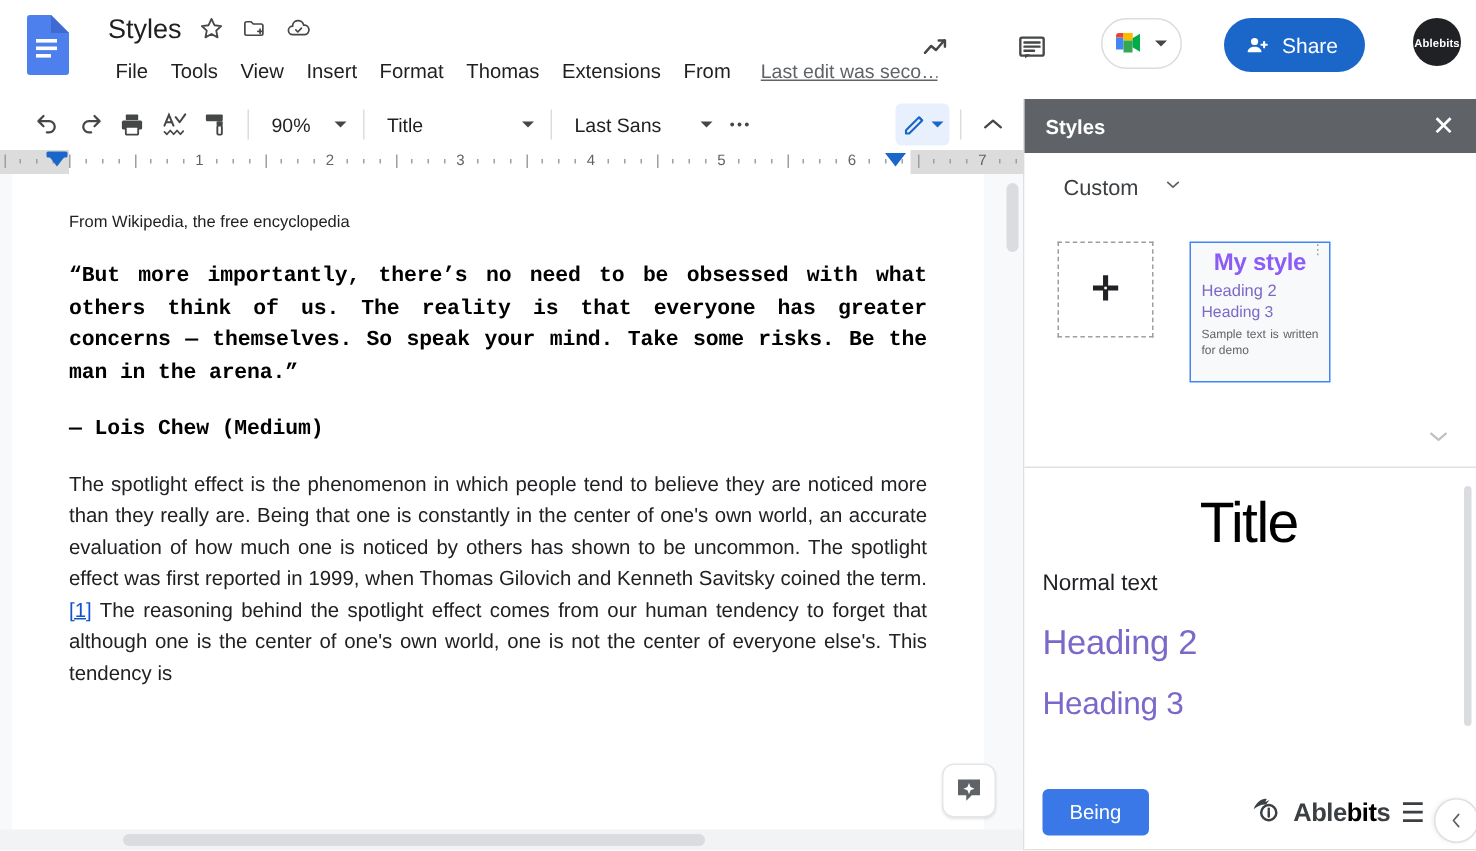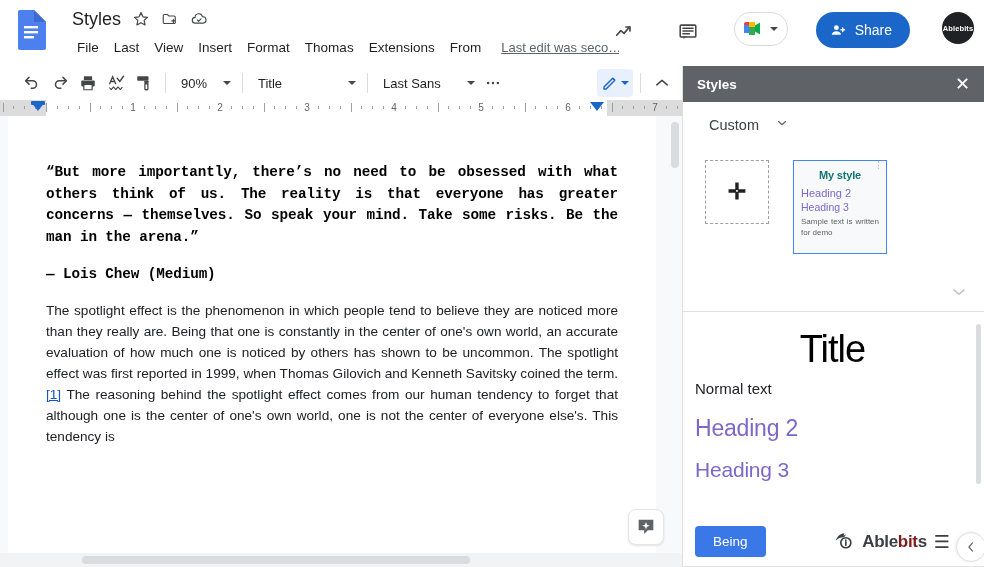--- a/index.html
+++ b/index.html
@@ -74,38 +74,38 @@
   .side-head { height: 36px; background: #5f6368; display: flex; align-items: center; justify-content: space-between; padding: 0 12px 0 14px; flex: 0 0 36px;}
   .side-head-title { color: #fff; font-size: 13.5px; font-weight: 700; }
   .side-close { color: #fff; font-size: 18px; line-height: 1; cursor: pointer; padding: 0 2px; }
   .side-top { padding: 14px 0 0 0; border-bottom: 1px solid #e0e0e0; position: relative; height: 210px; }
   .custom-row { display: flex; align-items: center; gap: 16px; padding-left: 26px; cursor: pointer; }
   .custom-label { font-size: 14.5px; color: #3c4043; }
   .cards { display: flex; gap: 24px; padding: 26px 0 0 22px; }
   .card-add { width: 64px; height: 64px; border: 1.5px dashed #9aa0a6; display: flex; align-items: center; justify-content: center; cursor: pointer; }
   .plus { font-size: 22px; color: #202124; line-height: 1; font-weight:600;}
   .card-style { width: 94px; height: 94px; border: 1.5px solid #4285f4; background: #f8f9fa; padding: 6px 7px 0 7px; position: relative; cursor: pointer; }
-  .cs-title { font-size: 11px; font-weight: 600; color: #0f766e; text-align: center; line-height: 16px; letter-spacing:-.2px;}
+  .cs-title { font-size: 16px; font-weight: 600; color: #8b5cf6; text-align: center; line-height: 16px; letter-spacing:-.2px;}
   .cs-h2 { font-size: 11px; color: #7b68c8; margin-top: 3px; line-height:14px;}
   .cs-h3 { font-size: 10.5px; color: #7b68c8; margin-top: 1px; line-height:13px;}
   .cs-sample { font-size: 8px; color: #5f6368; margin-top: 2px; line-height: 11px; text-align: justify; }
   .card-kebab { position: absolute; right: 3px; top: 3px; color: #9aa0a6; font-size: 9px; letter-spacing:0; line-height:3px; cursor:pointer;}
   .chev-down-panel { position: absolute; right: 16px; bottom: 6px; color: #bdc1c6; cursor:pointer;}
   .preview { flex: 1 1 auto; position: relative; padding: 14px 0 0 12px; overflow: hidden; min-height:0;}
   .pv-title { font-size: 38px; color: #000; text-align: center; line-height: 46px; letter-spacing:-1px; margin-right:14px;}
   .pv-normal { font-size: 15px; color: #202124; margin-top: 8px; }
   .pv-h2 { font-size: 23px; color: #7b68c8; margin-top: 18px; letter-spacing:-.2px;}
   .pv-def { font-family: "Liberation Mono", monospace; font-size: 16px; font-weight: 700; color: #000; margin-top: 16px; }
   .pv-h3 { font-size: 21px; color: #7b68c8; margin-top: 16px; letter-spacing:-.2px;}
   .pv-scroll { position: absolute; right: 3px; top: 12px; width: 5px; height: 160px; background: #dadce0; border-radius: 3px; cursor:pointer;}
   .side-foot { height: 52px; display: flex; align-items: center; justify-content: space-between; padding: 0 6px 0 12px; position: relative; flex: 0 0 52px; border-top:1px solid #fff;}
   .style-btn { background: #3b78e7; color: #fff; font-size: 13.5px; border-radius: 4px; padding: 8px 18px; cursor: pointer; font-weight:500;}
   .ablebits { display: flex; align-items: center; gap: 7px; margin-right: 28px;}
   .ab-name { font-size: 17px; font-weight: 700; color: #3c4043; letter-spacing:-.3px;}
-  .ab-name .b { color: #7f1d1d; }
+  .ab-name .b { color: #000000; }
   .hamburger { color: #3c4043; font-size: 18px; cursor: pointer; }
   .collapse-tab { position: absolute; right: -2px; bottom: 5px; width: 30px; height: 30px; border-radius: 50%; background: #fff; border: 1px solid #e0e0e0; display: flex; align-items: center; justify-content: center; cursor: pointer; box-shadow:-1px 0 3px rgba(0,0,0,.07);}
   .border-line { position:absolute; left:0; right:0; bottom:0; height:1px; background:#e0e0e0;}
 </style>
 </head>
 <body>
 
 <div class="app">
 
   <div class="header">
@@ -136,21 +136,21 @@
       <span class="hdr-ic">
         <svg width="18" height="18" viewBox="0 0 24 24" fill="none" stroke="#444746" stroke-width="1.5">
             <path d="M7 17.5a3.8 3.8 0 0 1-.3-7.6A5 5 0 0 1 16.6 9 3.7 3.7 0 0 1 17.5 17.5z"></path>
             <path d="M9.6 13.3l1.8 1.8 3.2-3.4" stroke-linecap="round" stroke-linejoin="round"></path>
           </svg>
       </span>
     </div>
 
     <div class="menubar">
       <span class="mi">File</span>
-      <span class="mi">Last</span>
+      <span class="mi">Tools</span>
       <span class="mi">View</span>
       <span class="mi">Insert</span>
       <span class="mi">Format</span>
       <span class="mi">Thomas</span>
       <span class="mi">Extensions</span>
       <span class="mi">From</span>
       <span class="lastedit">Last edit was seco…</span>
     </div>
 
     <div class="hdr-right">
@@ -336,20 +336,21 @@
             <div class="rtick" style="left: 665.875px;"></div>
             <div class="rtick" style="left: 676.75px;"></div>
             <div class="rmarker" style="left: 31px;"></div>
             <div class="rbar" style="left: 31px;"></div>
             <div class="rmarker" style="left: 590px;"></div>
           </div>
       </div>
 
       <div class="doc-wrap">
         <div class="page">
+          <div class="wiki">From Wikipedia, the free encyclopedia</div>
           <div class="quote">“But more importantly, there’s no need to be obsessed with what others think of us. The reality is that everyone has greater concerns — themselves. So speak your mind. Take some risks. Be the man in the arena.”</div>
           <div class="qattr">— Lois Chew (Medium)</div>
           <div class="para"><span>The spotlight effect is the phenomenon in which people tend to believe they are noticed more than they really are. Being that one is constantly in the center of one's own world, an accurate evaluation of how much one is noticed by others has shown to be uncommon. The spotlight effect was first reported in 1999, when Thomas Gilovich and Kenneth Savitsky coined the term.</span><a href="#">[1]</a><span> The reasoning behind the spotlight effect comes from our human tendency to forget that although one is the center of one's own world, one is not the center of everyone else's. This tendency is</span></div>
         </div>
         <div class="vscroll"></div>
         <div class="gemini-btn">
           <svg width="22" height="22" viewBox="0 0 24 24">
               <path d="M4 4h16v11.5h-6l-4 4v-4H4z" fill="#5f6368"></path>
               <path d="M12 6.6l1.15 2.9 2.9 1.15-2.9 1.15L12 14.7l-1.15-2.9-2.9-1.15 2.9-1.15z" fill="#fff"></path>
             </svg>

